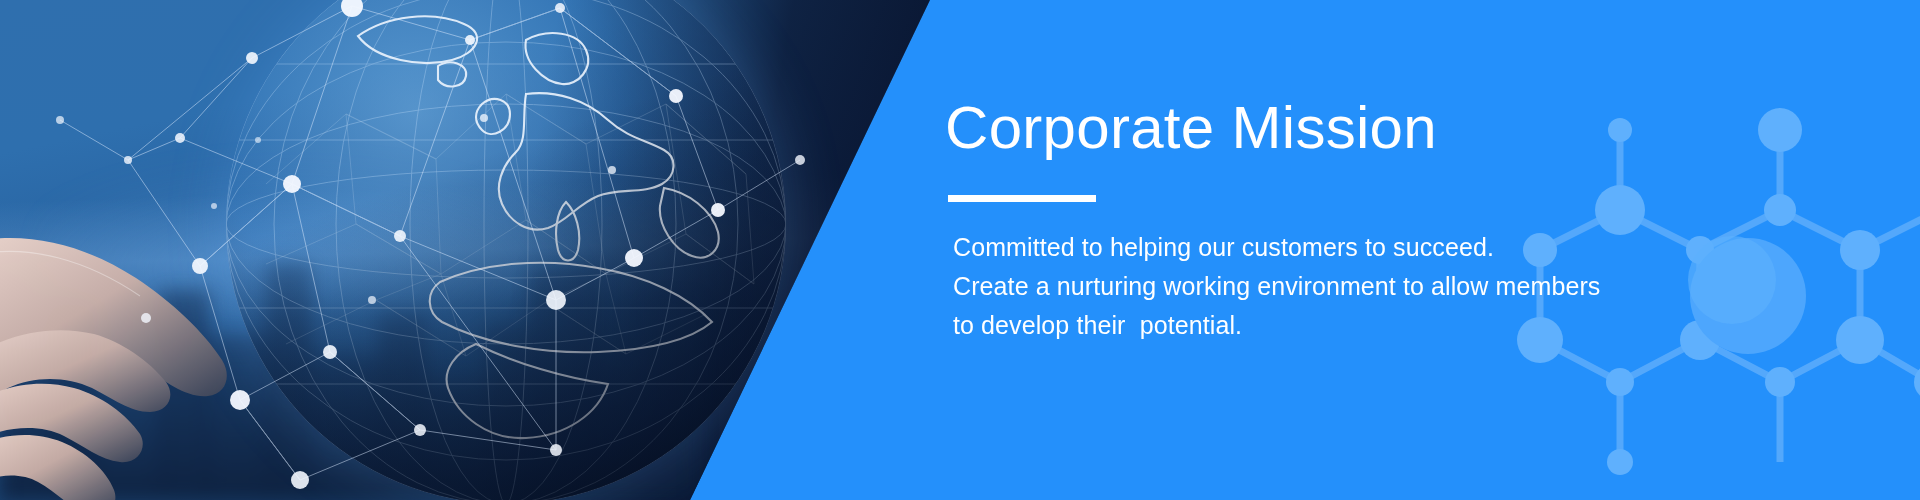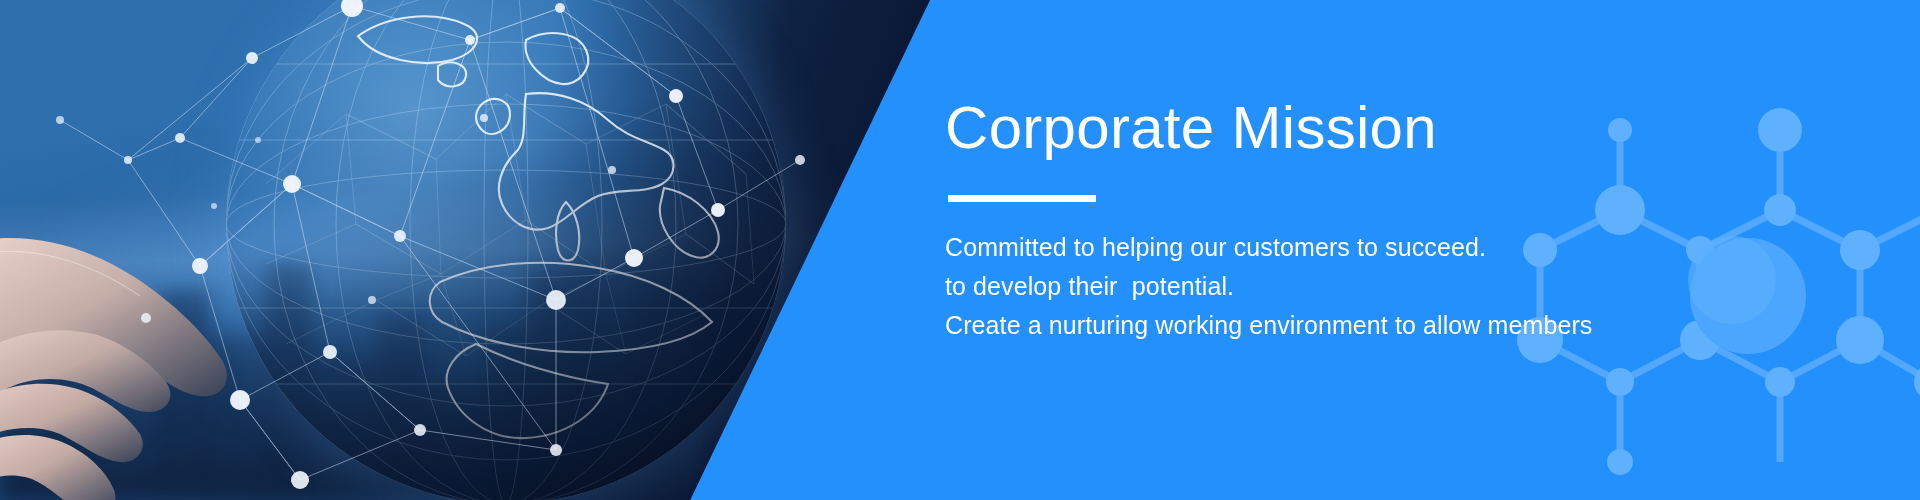--- a/index.html
+++ b/index.html
@@ -119,21 +119,21 @@
     line-height: 1.08;
     white-space: nowrap;
   }
   .rule {
     width: 148px;
     height: 7px;
     background: #ffffff;
     margin: 34px 0 26px 3px;
   }
   .lines {
-    margin: 0;
+    margin: 8px;
     padding: 0;
     list-style: none;
   }
   .lines li {
     color: #ffffff;
     font-size: 25px;
     line-height: 39px;
     font-weight: 400;
     white-space: pre;
     letter-spacing: .1px;
@@ -332,18 +332,18 @@
         <circle cx="258" cy="140" r="3" opacity=".6"></circle>
       </g>
     </svg>
   </div>
 
   <div class="content">
     <h1 class="title">Corporate Mission</h1>
     <div class="rule"></div>
     <ul class="lines">
       <li>Committed to helping our customers to succeed.</li>
+      <li>Create a nurturing working environment to allow members</li>
       <li>to develop their  potential.</li>
-      <li>Create a nurturing working environment to allow members</li>
     </ul>
   </div>
 
 </div>
 
 </body></html>

